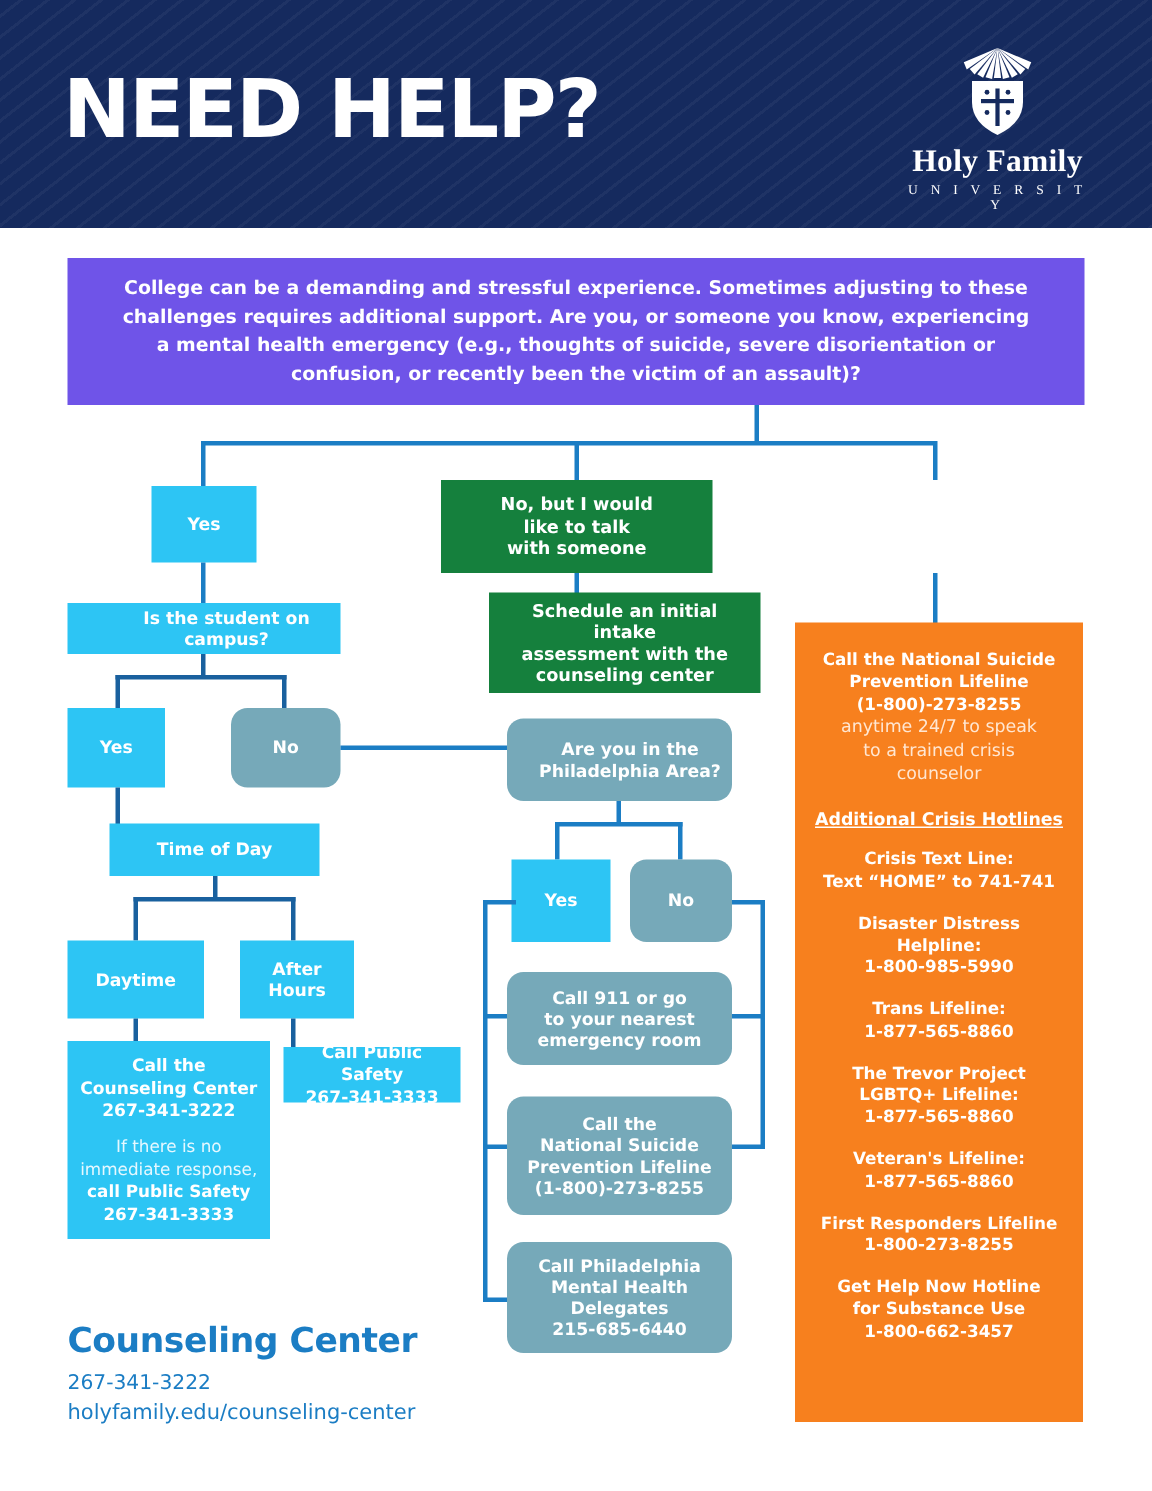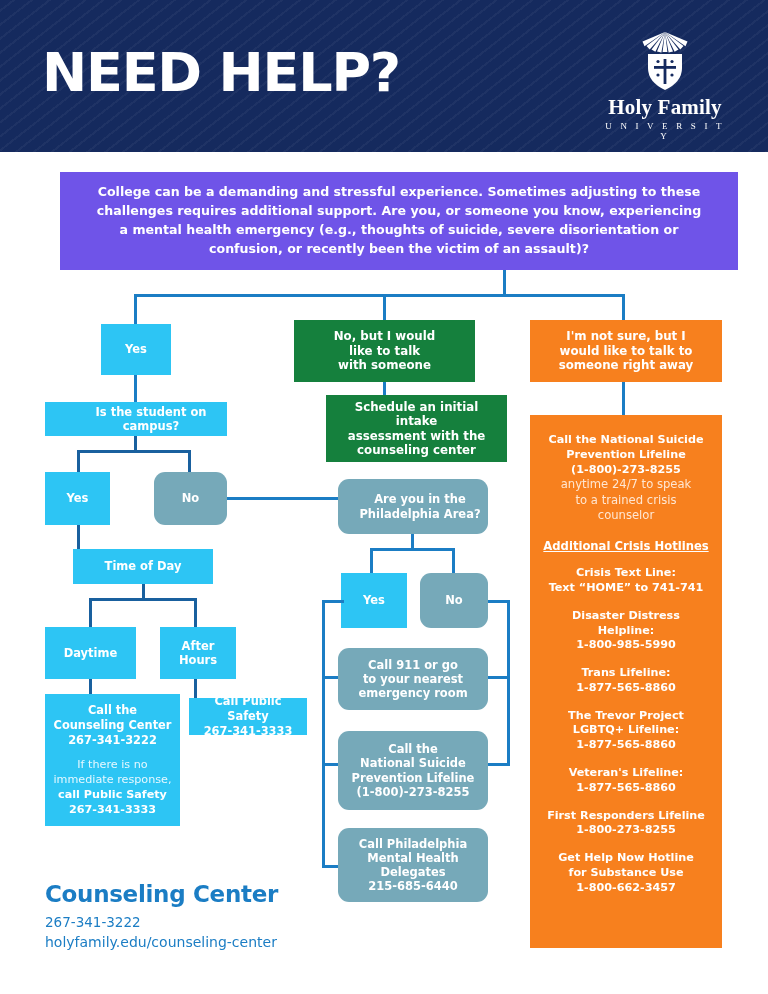--- a/index.html
+++ b/index.html
@@ -95,21 +95,21 @@
     position: absolute;
     background: #1b7dc4;
   }
   .conn-v { width: 3px; }
   .conn-h { height: 3px; }
   .conn-dark { background: #19609e; }
 
   
   #prompt {
     position: absolute;
-    left: 60px; top: 172px;
+    left: 45px; top: 172px;
     width: 678px; height: 98px;
     background: #6f54e8;
     color: #ffffff;
     display: flex;
     align-items: center;
     justify-content: center;
     text-align: center;
     font-size: 12.6px;
     font-weight: 700;
     line-height: 1.5;
@@ -313,23 +313,20 @@
   <div class="node green" style="left:294px; top:320px; width:181px; height:62px; font-size:11.8px; white-space:pre-line;">No, but I would
 like to talk
 with someone</div>
 
   <div class="conn conn-v" style="left:383px; top:382px; height:14px;"></div>
 
   <div class="node green" style="left:294px; top:395px; width:181px; height:67px; font-size:11.8px; white-space:pre-line;margin-left:32px;">Schedule an initial intake
 assessment with the
 counseling center</div>
 
-  <div class="node orange" style="left:530px; top:320px; width:192px; height:62px; font-size:11.8px; white-space:pre-line;">I'm not sure, but I
-would like to talk to
-someone right away</div>
 
   <div class="conn conn-v" style="left:622px; top:382px; height:34px;"></div>
 
   <div id="orange-panel">
     <div class="op-strong" style="white-space:pre-line;">Call the National Suicide
 Prevention Lifeline
 (1-800)-273-8255</div>
     <div class="op-light" style="white-space:pre-line;">anytime 24/7 to speak
 to a trained crisis
 counselor</div>

